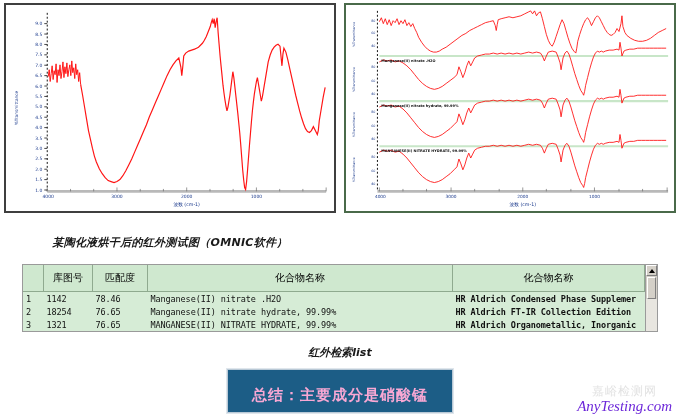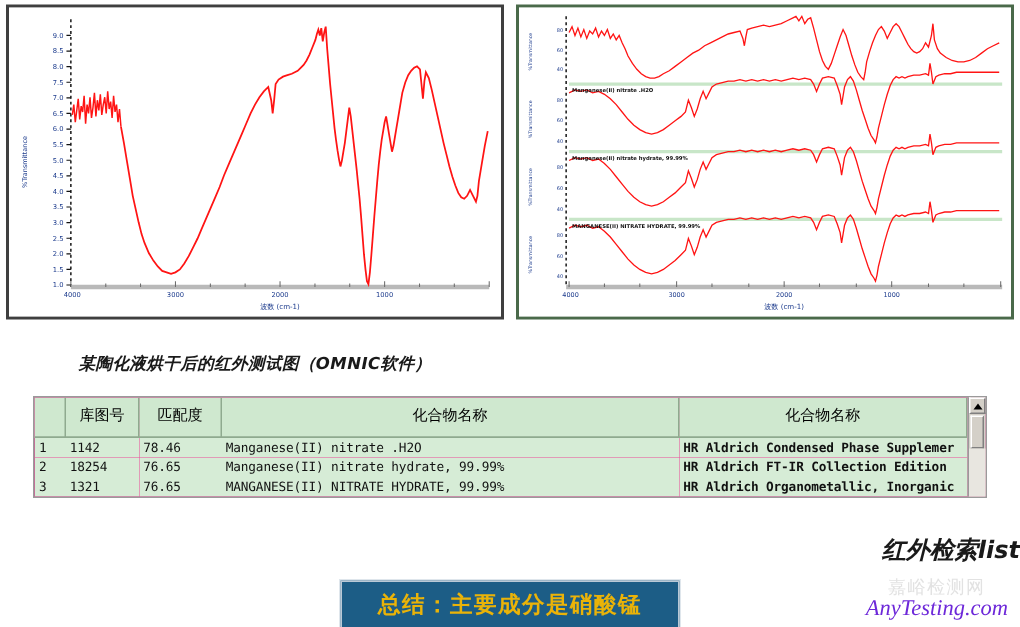--- a/index.html
+++ b/index.html
@@ -141,42 +141,42 @@
     margin-top: 1px;
     background: #d4d0c8;
     border: 1px solid #fff;
     border-right-color: #808080;
     border-bottom-color: #808080;
     box-sizing: border-box;
   }
   .sb-track { flex: 1 1 auto; width: 11px; background: #e8e6e0; }
 
   .list-caption {
-    text-align: right;
+    text-align: center;
     font-family: "DejaVu Sans", sans-serif;
     font-style: italic;
     font-weight: bold;
-    font-size: 16px;
+    font-size: 11px;
     color: #1a1a1a;
-    margin-top: 25px;
+    margin-top: 13px;
   }
 
   
   .summary-row {
     margin-top: 9px;
     display: flex;
     justify-content: center;
   }
   .summary-banner {
     background: #1c5d86;
-    color: #eab308;
+    color: #f9a8d4;
     font-family: "DejaVu Sans", sans-serif;
     font-size: 15px;
     font-weight: bold;
-    padding: 6px 24px 7px 24px;
+    padding: 16px 24px 7px 24px;
     letter-spacing: 1px;
     border: 1px solid #b9c9d6;
     box-shadow: 0 0 0 1px #dfe6ec;
   }
 
   
   .watermark {
     position: absolute;
     right: 8px;
     bottom: 4px;

